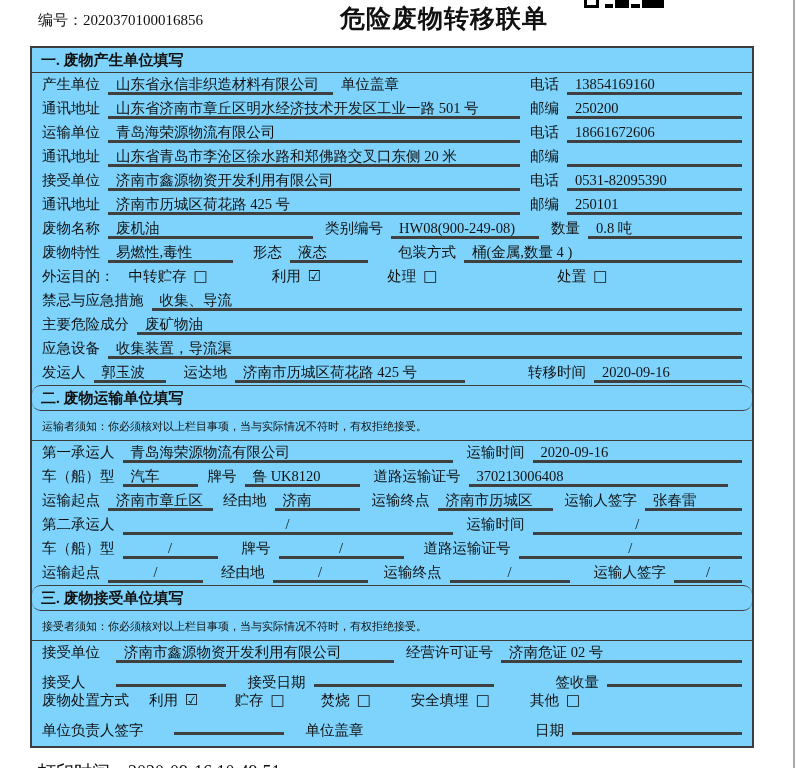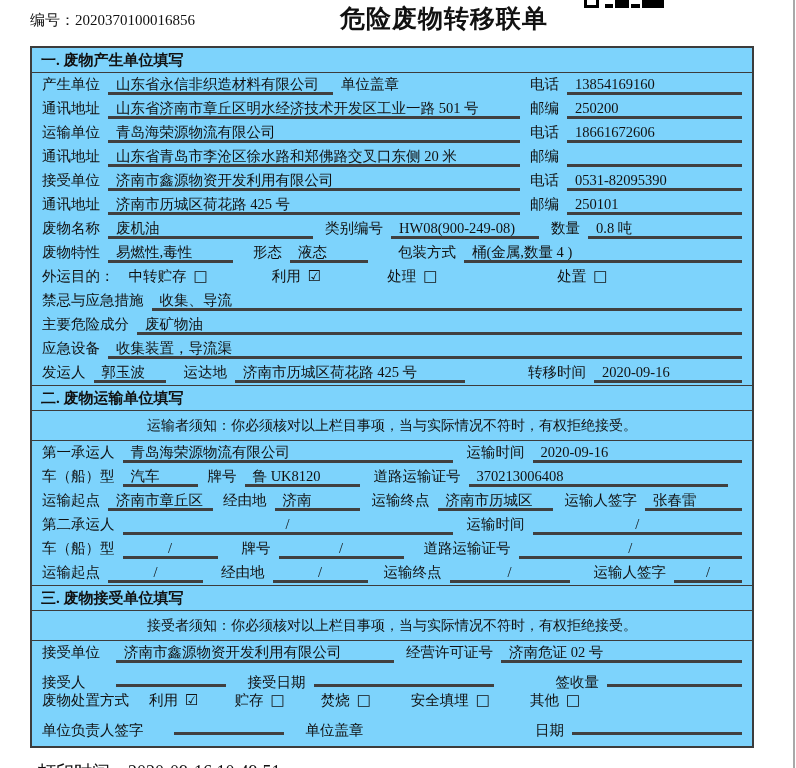--- a/index.html
+++ b/index.html
@@ -10,28 +10,28 @@
   }
   .window-edge{position:absolute;top:0;right:1px;width:2px;height:768px;background:#a9a9a9;}
   
   .qr{position:absolute;left:584px;top:0;height:9px;width:84px;}
   .qr .q1{position:absolute;left:0;top:-4px;width:15px;height:12px;border:3px solid #000;box-sizing:border-box;background:#fff;}
   .qr .q2{position:absolute;left:21px;top:4px;width:8px;height:4px;background:#000;}
   .qr .q3{position:absolute;left:31px;top:0;width:14px;height:8px;background:#000;}
   .qr .q4{position:absolute;left:47px;top:4px;width:9px;height:4px;background:#000;}
   .qr .q5{position:absolute;left:58px;top:0;width:22px;height:8px;background:#000;}
 
-  .serial{position:absolute;left:30px;top:11px;font-size:15px;white-space:nowrap;}
+  .serial{position:absolute;left:38px;top:11px;font-size:15px;white-space:nowrap;}
   .title{position:absolute;left:0;right:0;top:2px;text-align:center;padding-left:92px;
          font-size:25px;font-weight:bold;letter-spacing:1px;}
 
   .form{position:absolute;left:30px;top:46px;width:724px;border:2px solid #3c3c3c;box-sizing:border-box;background:#7dd3fc;}
   .sec-head{font-size:15px;font-weight:bold;padding:3px 0 2px 9px;border-bottom:1.5px solid #3c3c3c;line-height:19px;}
-  .bt{border-top:1.5px solid #3c3c3c;}
-  .notice{font-size:14px;padding:6px 10px 5px 10px;border-bottom:1.5px solid #3c3c3c;line-height:18px;text-align:center;}
+  .bt{border-top:1.5px solid #3c3c3c;border-radius:9px;}
+  .notice{font-size:11px;padding:6px 10px 5px 10px;border-bottom:1.5px solid #3c3c3c;line-height:18px;}
   .row{display:flex;align-items:baseline;height:24px;padding:0 10px;font-size:14.5px;line-height:22px;white-space:nowrap;box-sizing:border-box;}
   .row:last-child{margin-bottom:9px;}
   .lbl{flex:0 0 auto;}
   .u{display:inline-block;border-bottom:3px solid #404040;padding:0 4px 16px 8px;margin-left:8px;
      white-space:nowrap;overflow:hidden;box-sizing:border-box;height:22px;}
   .fill{flex:1 1 auto;}
   .ctr{text-align:center;padding-left:4px;}
   .rgroup{display:flex;align-items:flex-end;margin-left:auto;width:212px;flex:0 0 auto;}
   .rgroup .u{flex:1 1 auto;}
   .cb{margin-left:7px;font-size:15px;font-family:"DejaVu Sans",sans-serif;}

